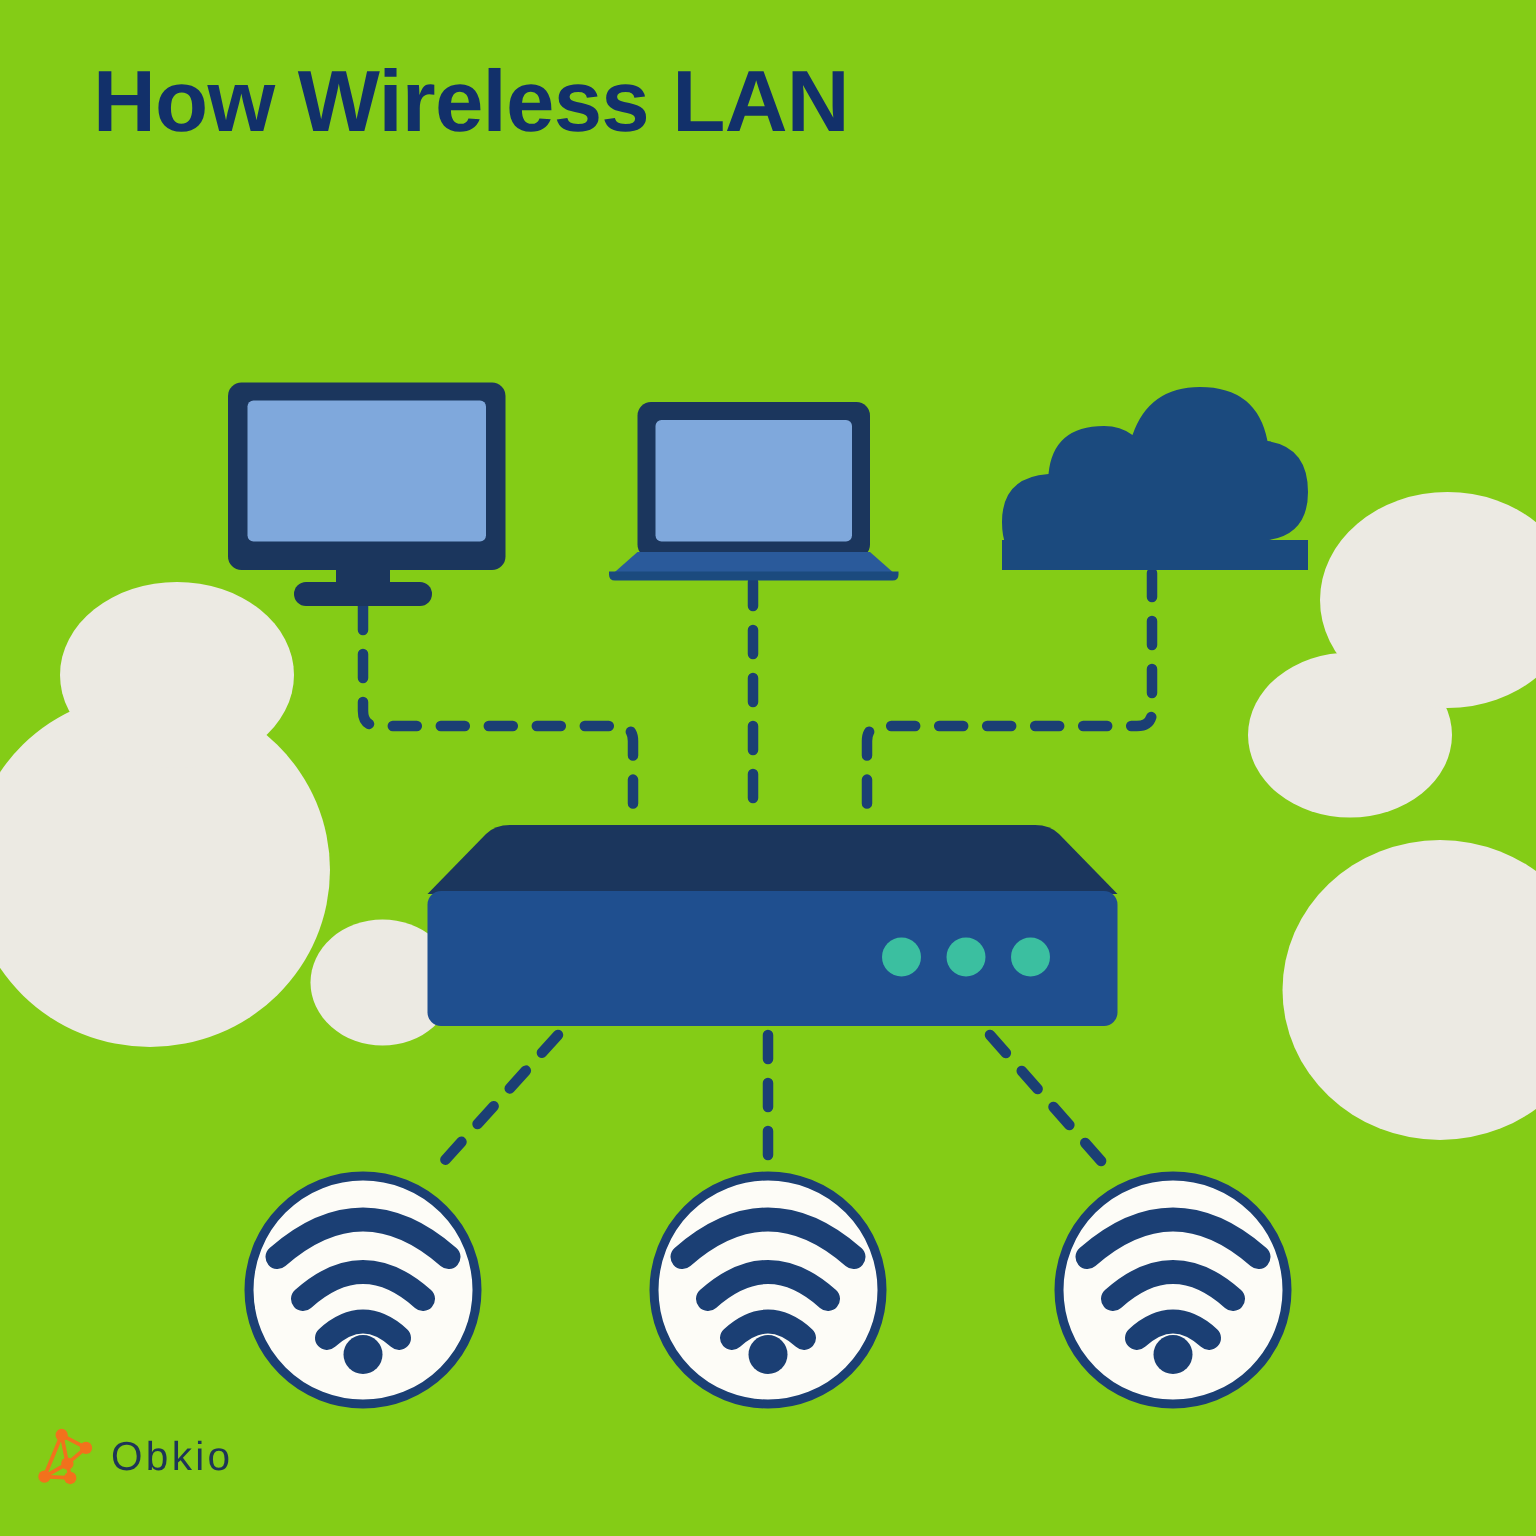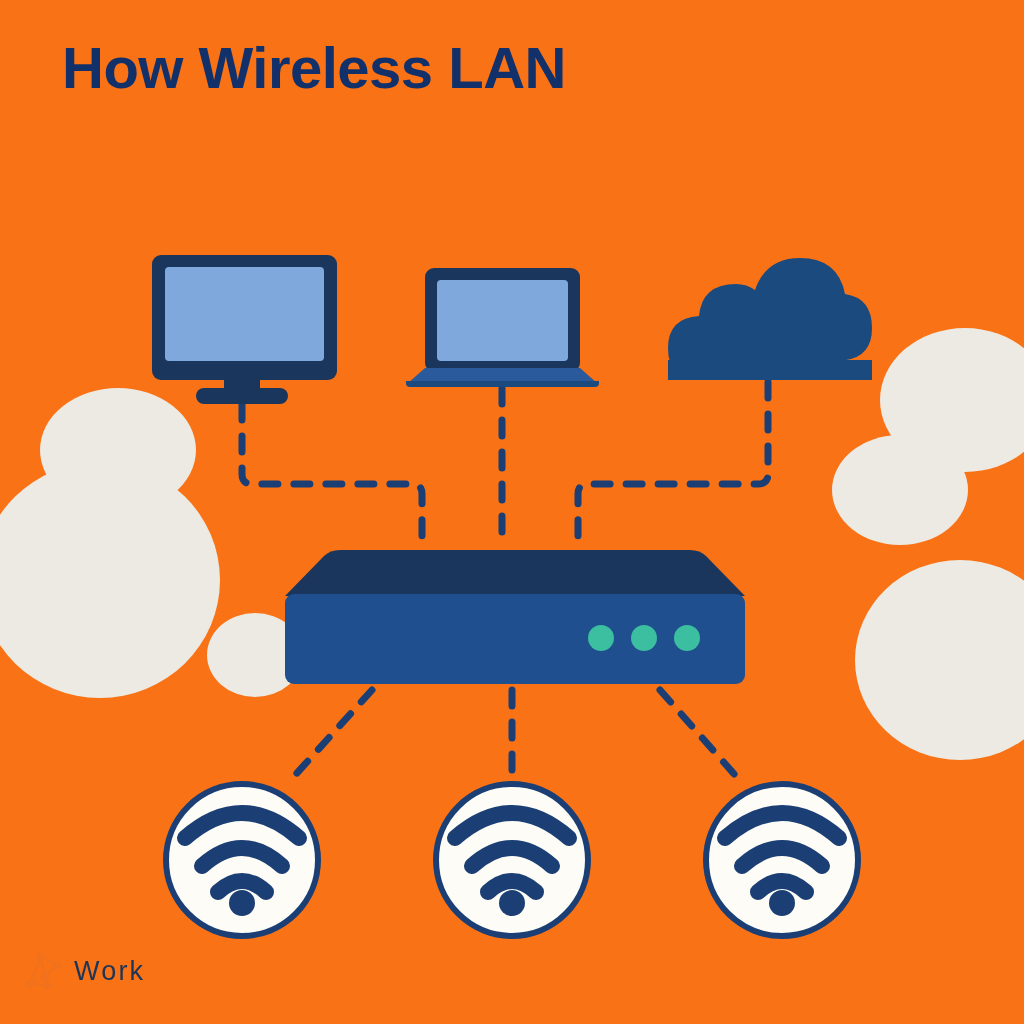--- a/index.html
+++ b/index.html
@@ -66,21 +66,21 @@
     font-size: 27px;
     color: #1d3557;
     letter-spacing: 2.2px;
     font-weight: normal;
     line-height: 1;
   }
 </style>
 </head>
 <body style="background: rgb(250, 247, 232);">
 
-<div id="canvas" style="background: #f97316;">
+<div id="canvas" style="background: #84cc16;">
 
   <svg id="bg-blobs" viewBox="0 0 1024 1024" xmlns="http://www.w3.org/2000/svg" aria-hidden="true">
     <g id="blob-group" fill="#eceae3">
         <ellipse cx="100" cy="580" rx="120" ry="118"></ellipse>
         <ellipse cx="118" cy="450" rx="78" ry="62"></ellipse>
         <ellipse cx="255" cy="655" rx="48" ry="42"></ellipse>
         <ellipse cx="900" cy="490" rx="68" ry="55"></ellipse>
         <ellipse cx="965" cy="400" rx="85" ry="72"></ellipse>
         <ellipse cx="960" cy="660" rx="105" ry="100"></ellipse>
       </g>
@@ -186,16 +186,16 @@
         <line x1="24" y1="27" x2="26" y2="37"></line>
       </g>
       <g fill="#f2711c">
         <circle cx="20" cy="7" r="4.3"></circle>
         <circle cx="37" cy="16" r="4.3"></circle>
         <circle cx="24" cy="27" r="4.3"></circle>
         <circle cx="8" cy="36" r="4.3"></circle>
         <circle cx="26" cy="37" r="4.3"></circle>
       </g>
     </svg>
-    <span id="logo-word" style="color: rgb(29, 53, 87);">Work</span>
+    <span id="logo-word" style="color: rgb(29, 53, 87);">Obkio</span>
   </div>
 
 </div>
 
 </body></html>

